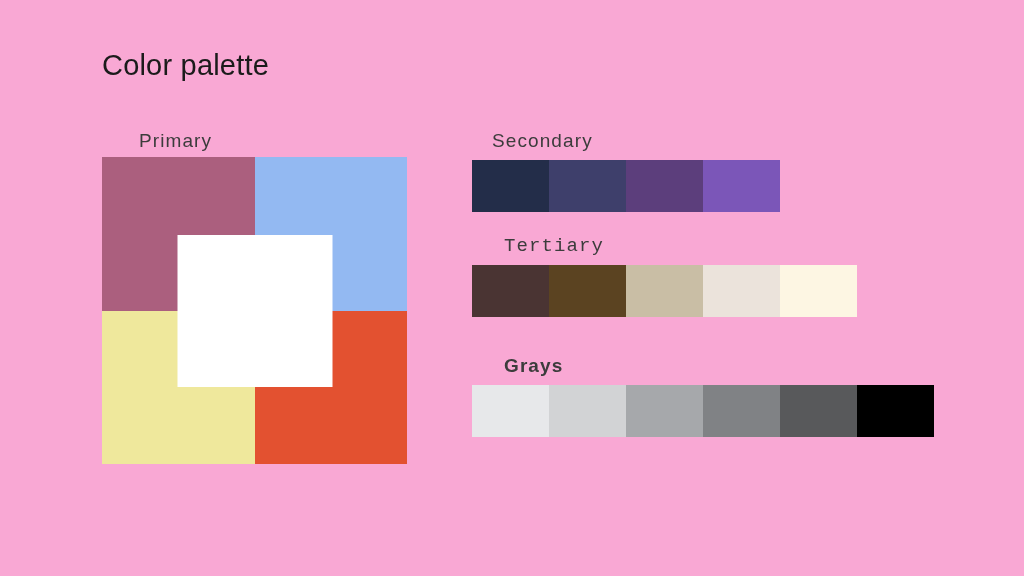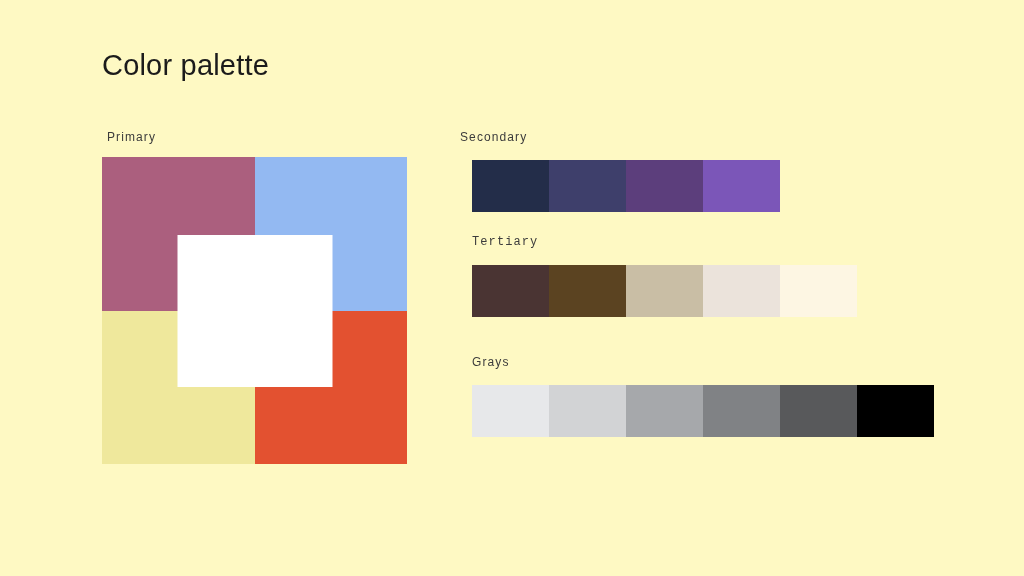--- a/index.html
+++ b/index.html
@@ -11,45 +11,46 @@
     height: 576px;
     background: #ffffff;
     font-family: "Liberation Sans", sans-serif;
     overflow: hidden;
     position: relative;
   }
 
   .slide {
     position: absolute;
     inset: 0;
-    background: #fef9c3;
+    background: #f9a8d4;
     padding-left: 11px;
   }
 
   
   .page-title {
     position: absolute;
     left: 102px;
     top: 48px;
     font-size: 29px;
     font-weight: 400;
     letter-spacing: 0.2px;
     color: #1b1b1b;
     line-height: 1.2;
     white-space: nowrap;
   }
 
   
   .group-label {
     position: absolute;
-    font-size: 12px;
+    font-size: 19px;
     font-weight: 400;
     letter-spacing: 1.1px;
     color: #3c3c3c;
     white-space: nowrap;
+    margin-left: 32px;
   }
 
   
   .primary-block {
     position: absolute;
     left: 102px;
     top: 157px;
     width: 305px;
     height: 307px;
   }
@@ -85,21 +86,21 @@
     height: 52px;
     flex: 0 0 77px;
   }
 
   #secondary-label { left: 460px; top: 130px; }
   #secondary-row   { left: 472px; top: 160px; }
 
   #tertiary-label  { left: 472px; top: 235px; font-family: Liberation Mono, monospace; }
   #tertiary-row    { left: 472px; top: 265px; }
 
-  #grays-label     { left: 472px; top: 355px; }
+  #grays-label     { left: 472px; top: 355px; font-weight: bold; }
   #grays-row       { left: 472px; top: 385px; }
 </style>
 </head>
 <body>
 
 <div class="slide">
 
   <div class="page-title">Color palette</div>
 
   <div class="group-label" id="primary-label" style="left:107px; top:130px;">Primary</div>

